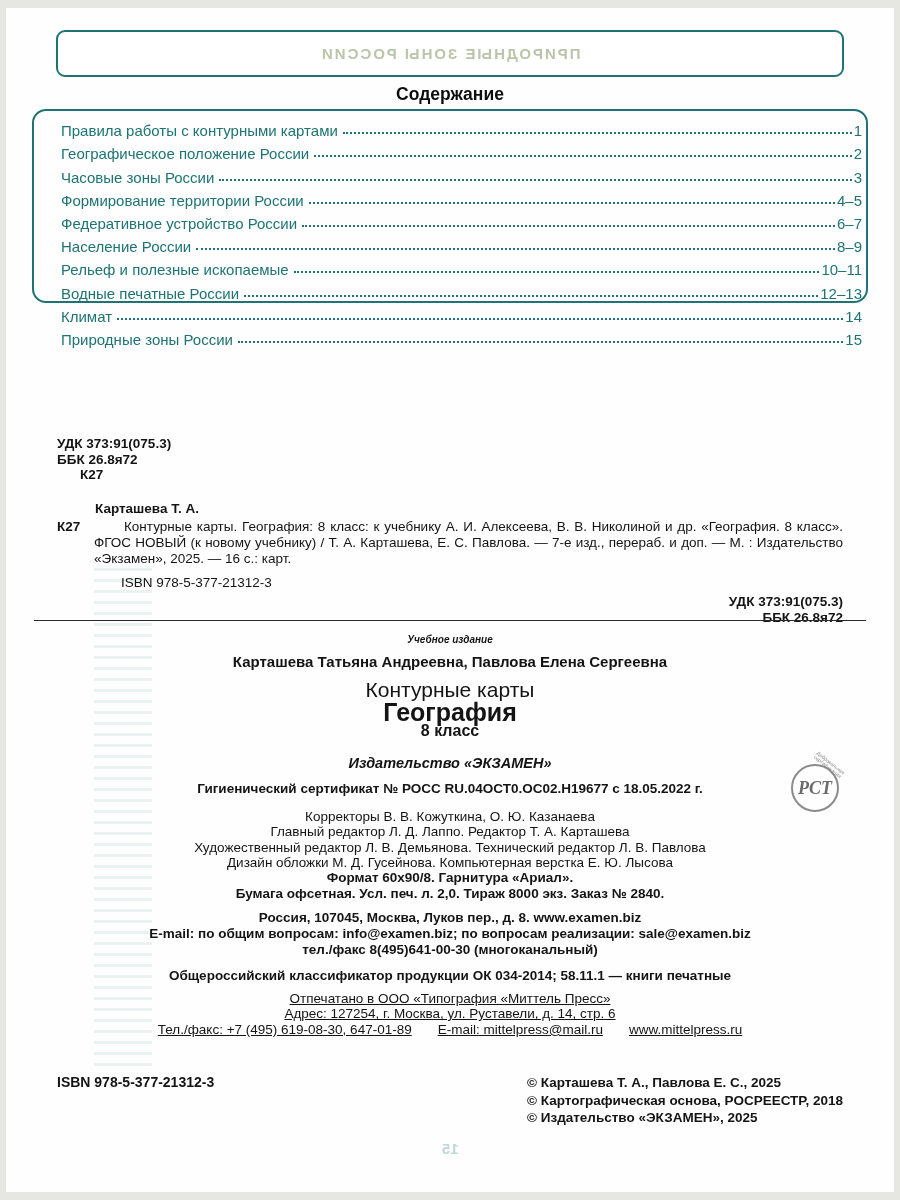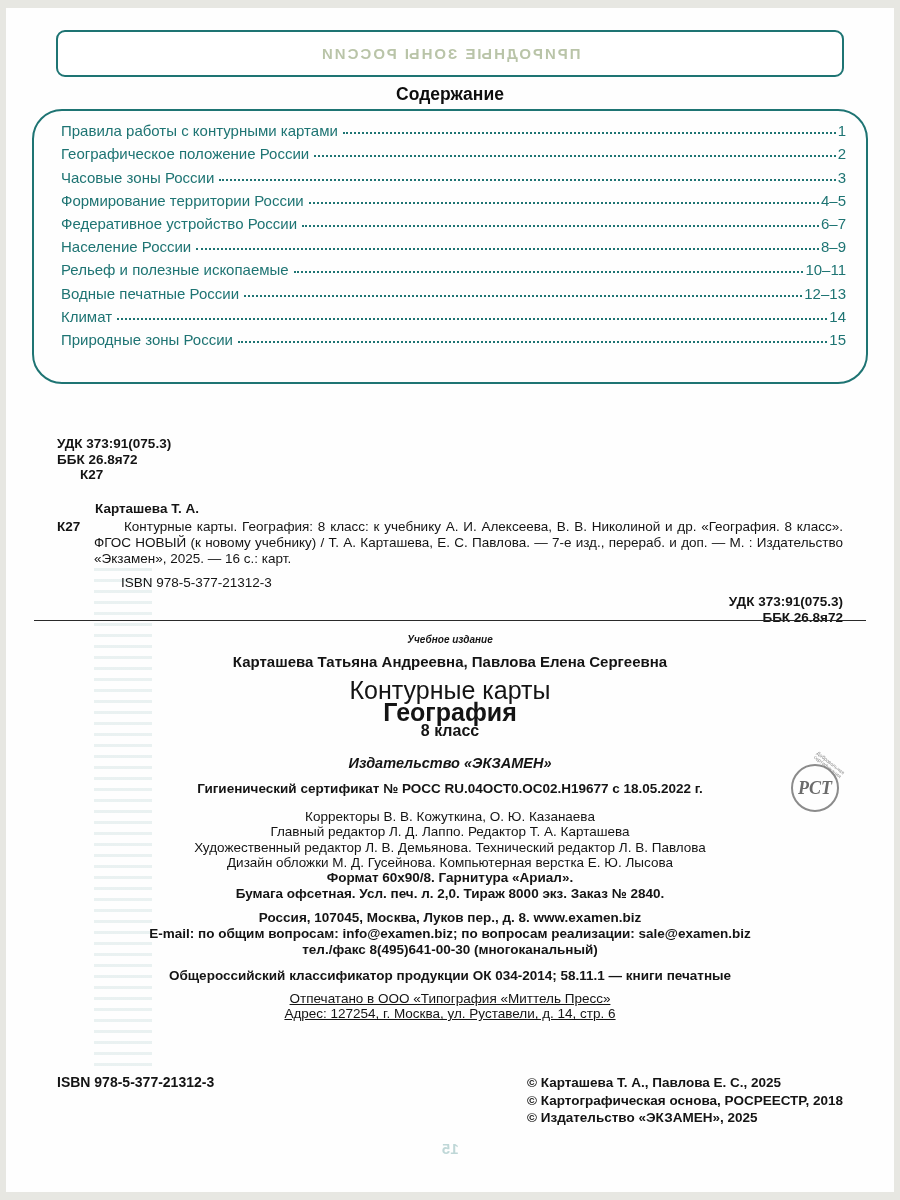--- a/index.html
+++ b/index.html
@@ -41,23 +41,23 @@
   .showthrough-15 span{
     display:inline-block; transform:scaleX(-1);
     font-weight:bold; font-size:15px; color:rgba(30,116,115,0.28);
   }
   
   .contents-title{
     position:absolute; top:76px; left:0; right:0; text-align:center;
     font-size:17.5px; font-weight:bold; color:#0d0d0d;
   }
   .tocbox{
-    position:absolute; top:101px; left:26px; right:26px; height:275px;
-    border:2px solid var(--teal); border-radius:30px;
-    padding:7px 20px 0 27px; background:transparent;
+    position:absolute; top:101px; left:26px; right:26px; height:194px;
+    border:2px solid var(--teal); border-radius:14px;
+    padding:7px 4px 0 27px; background:transparent;
   }
   .toc-row{ display:flex; align-items:flex-end; height:23.2px; color:var(--teal); font-size:15px; }
   .toc-label{ white-space:nowrap; padding-bottom:2px; }
   .toc-dots{ flex:1; border-bottom:2px dotted var(--teal); margin:0 2px 7px 5px; }
   .toc-page{ padding-bottom:2px; }
   
   .catalog{
     position:absolute; top:428px; left:51px; right:51px;
     font-size:13.5px; line-height:15.5px;
   }
@@ -70,21 +70,21 @@
   .cat-isbn{ margin-left:64px; margin-top:8px; }
   .cat-right{ text-align:right; font-weight:bold; margin-top:3px; line-height:16.5px; }
   .rule{ position:absolute; top:612px; left:28px; right:28px; border-top:1.5px solid #2a2a2a; }
   
   .edition{
     position:absolute; top:616px; left:40px; right:40px;
     text-align:center; font-size:13.5px; line-height:16px;
   }
   .ed-type{ margin-top:8px; font-style:italic; font-weight:bold; font-size:10px; }
   .ed-authors{ margin-top:6px; font-weight:bold; font-size:15px; }
-  .ed-series{ margin-top:12px; font-size:25px;text-align:center; }
+  .ed-series{ margin-top:12px; font-size:21px;text-align:center; }
   .ed-title{ margin-top:6px; font-size:25px; font-weight:bold; }
   .ed-grade{ margin-top:3px; font-size:16px; font-weight:bold; }
   .ed-pub{ margin-top:16px; font-weight:bold; font-style:italic; font-size:14.5px; }
   .ed-cert{ margin-top:10px; font-weight:bold; }
   .ed-staff{ margin-top:12px; }
   .ed-staff div{ line-height:15.3px; }
   .ed-format{ margin-top:0; font-weight:bold; }
   .ed-format div{ line-height:16px; }
   .ed-addr{ margin-top:8px; font-weight:bold; }
   .ed-addr div{ line-height:16px; }
@@ -218,20 +218,23 @@
     </div>
     <div class="ed-addr">
       <div>Россия, 107045, Москва, Луков пер., д. 8. www.examen.biz</div>
       <div>E-mail: по общим вопросам: info@examen.biz; по вопросам реализации: sale@examen.biz</div>
       <div>тел./факс 8(495)641-00-30 (многоканальный)</div>
     </div>
     <div class="ed-class">Общероссийский классификатор продукции ОК 034-2014; 58.11.1 — книги печатные</div>
     <div class="ed-printer">
       <div>Отпечатано в ООО «Типография «Миттель Пресс»</div>
       <div>Адрес: 127254, г. Москва, ул. Руставели, д. 14, стр. 6</div>
+      <div>
+        <span>Тел./факс: +7 (495) 619-08-30, 647-01-89</span><span class="gap"></span><span>E-mail: mittelpress@mail.ru</span><span class="gap"></span><span>www.mittelpress.ru</span>
+      </div>
     </div>
   </div>
 
   <div class="rst">
     <span class="rst-letters">РСТ</span>
     <span class="rst-caption">Добровольная сертификация</span>
   </div>
 
   <div class="footer">
     <div class="f-isbn">ISBN 978-5-377-21312-3</div>

